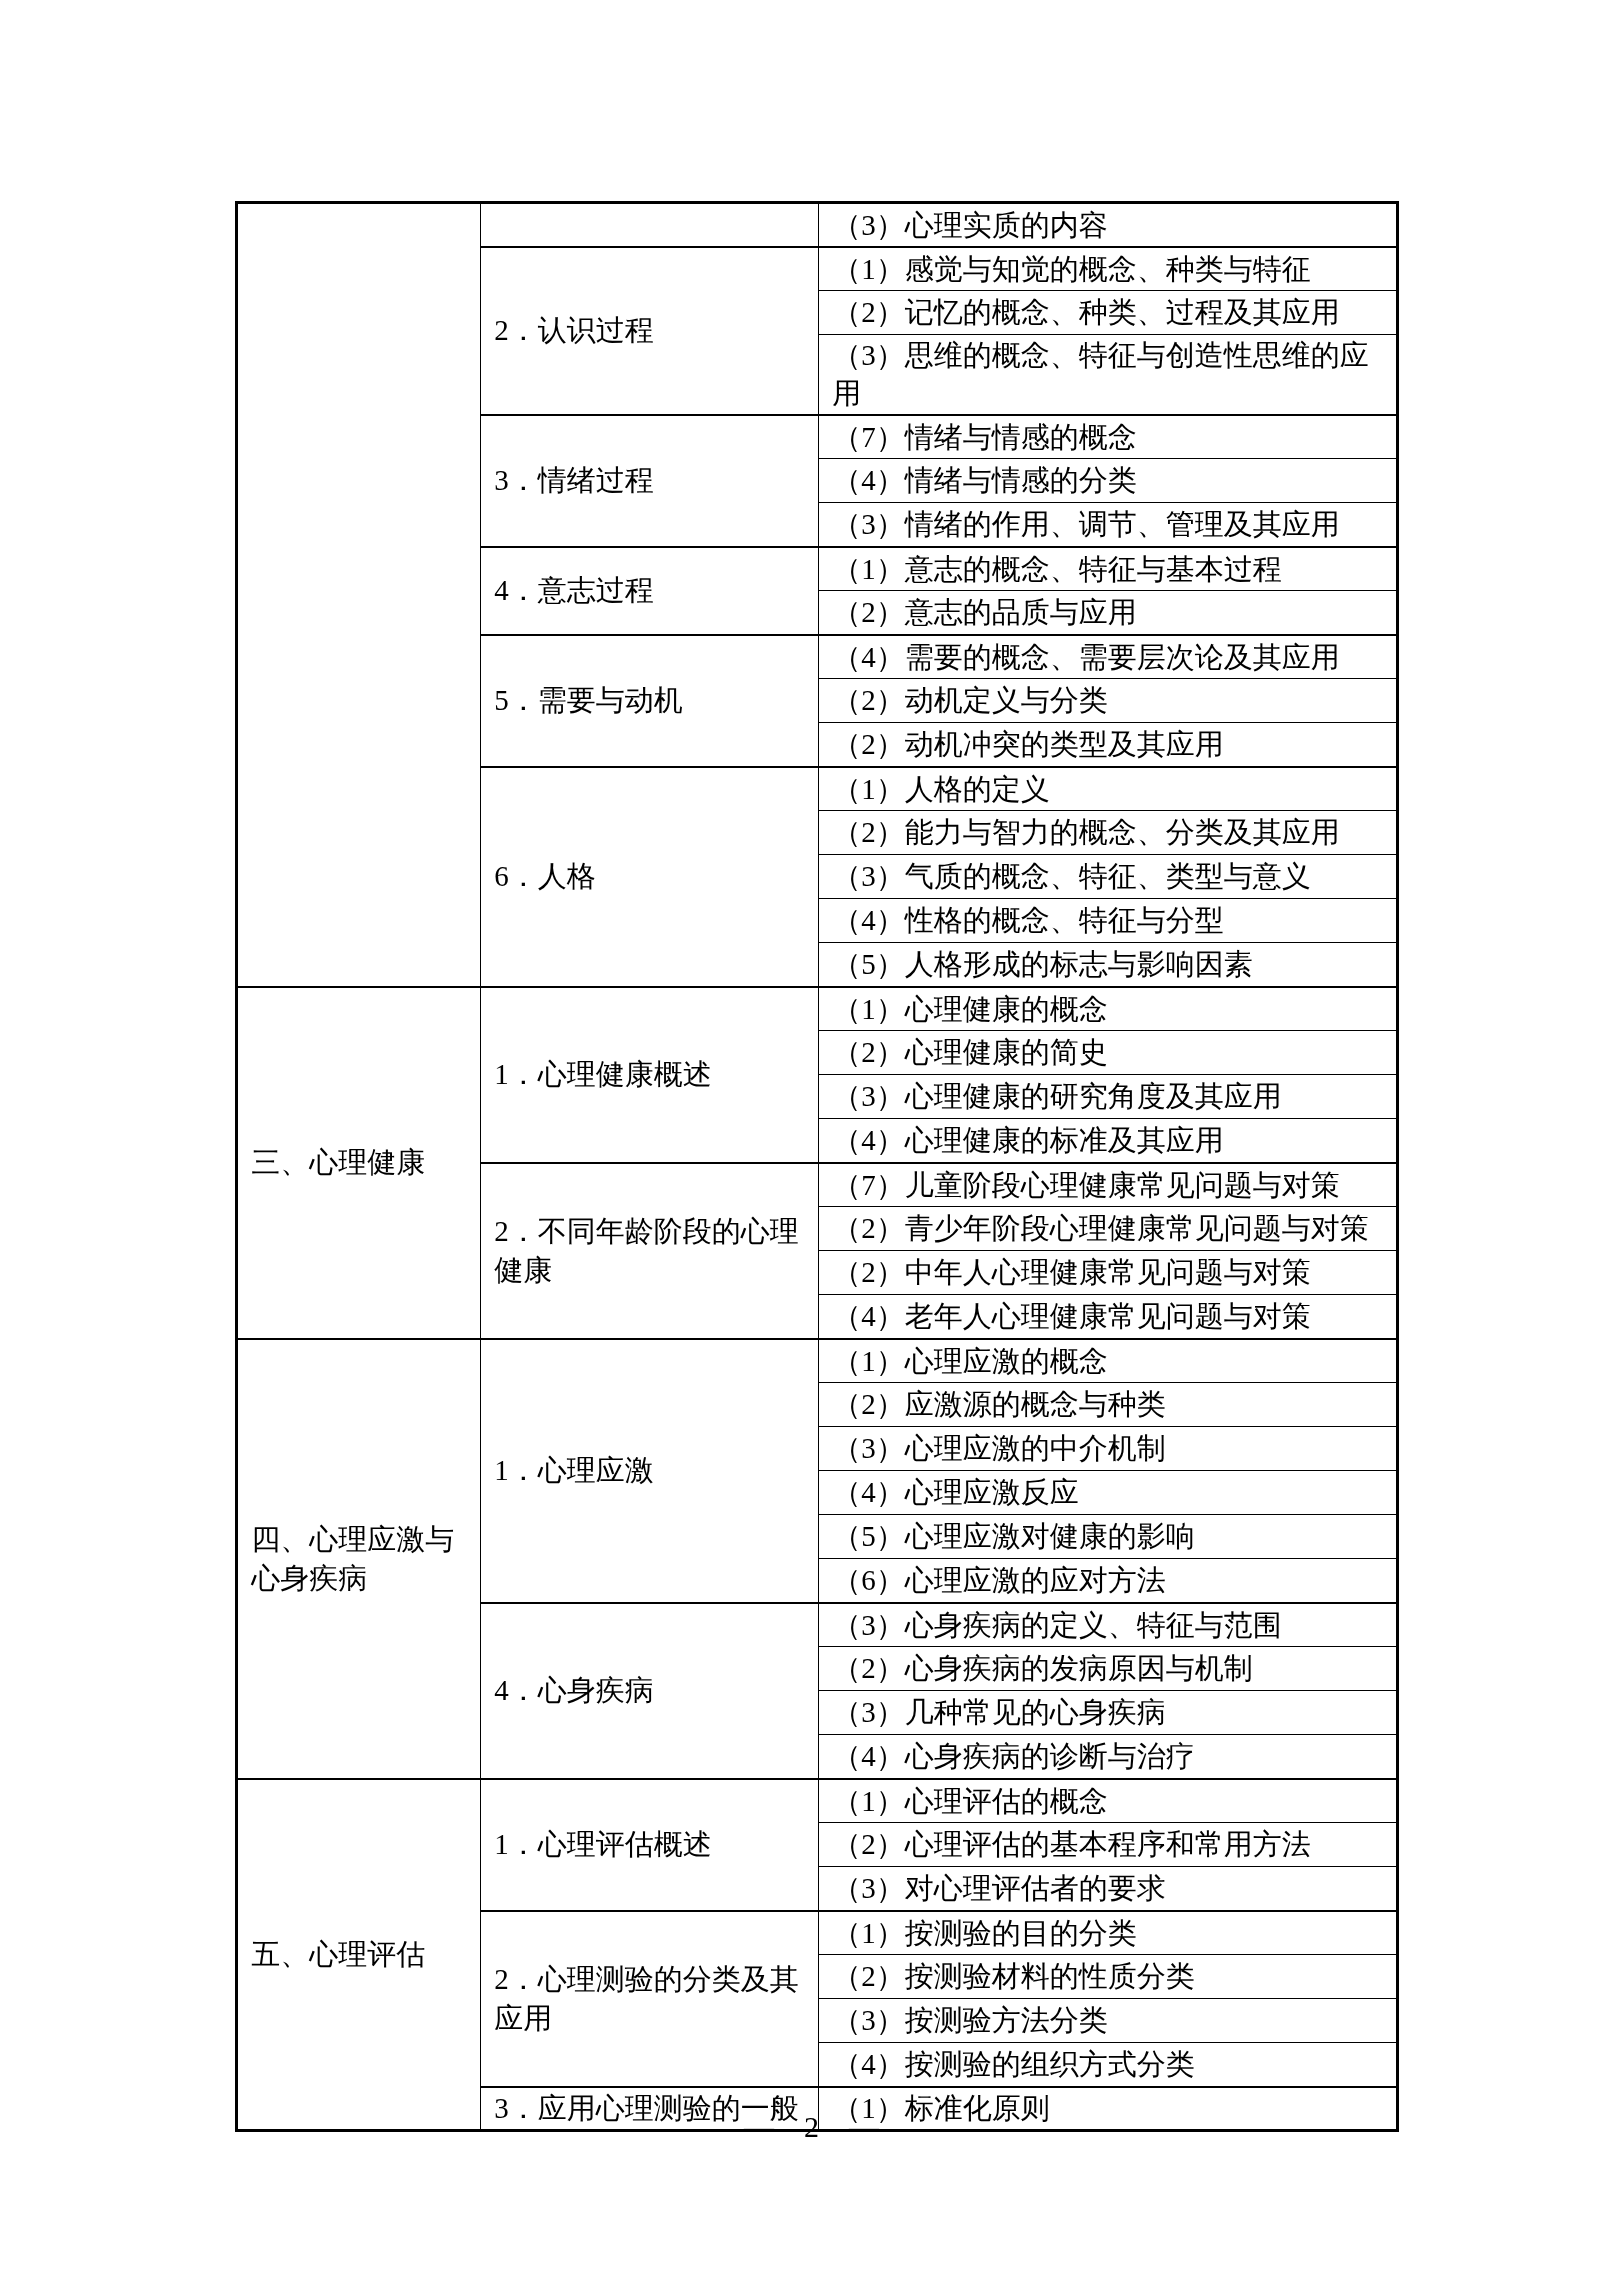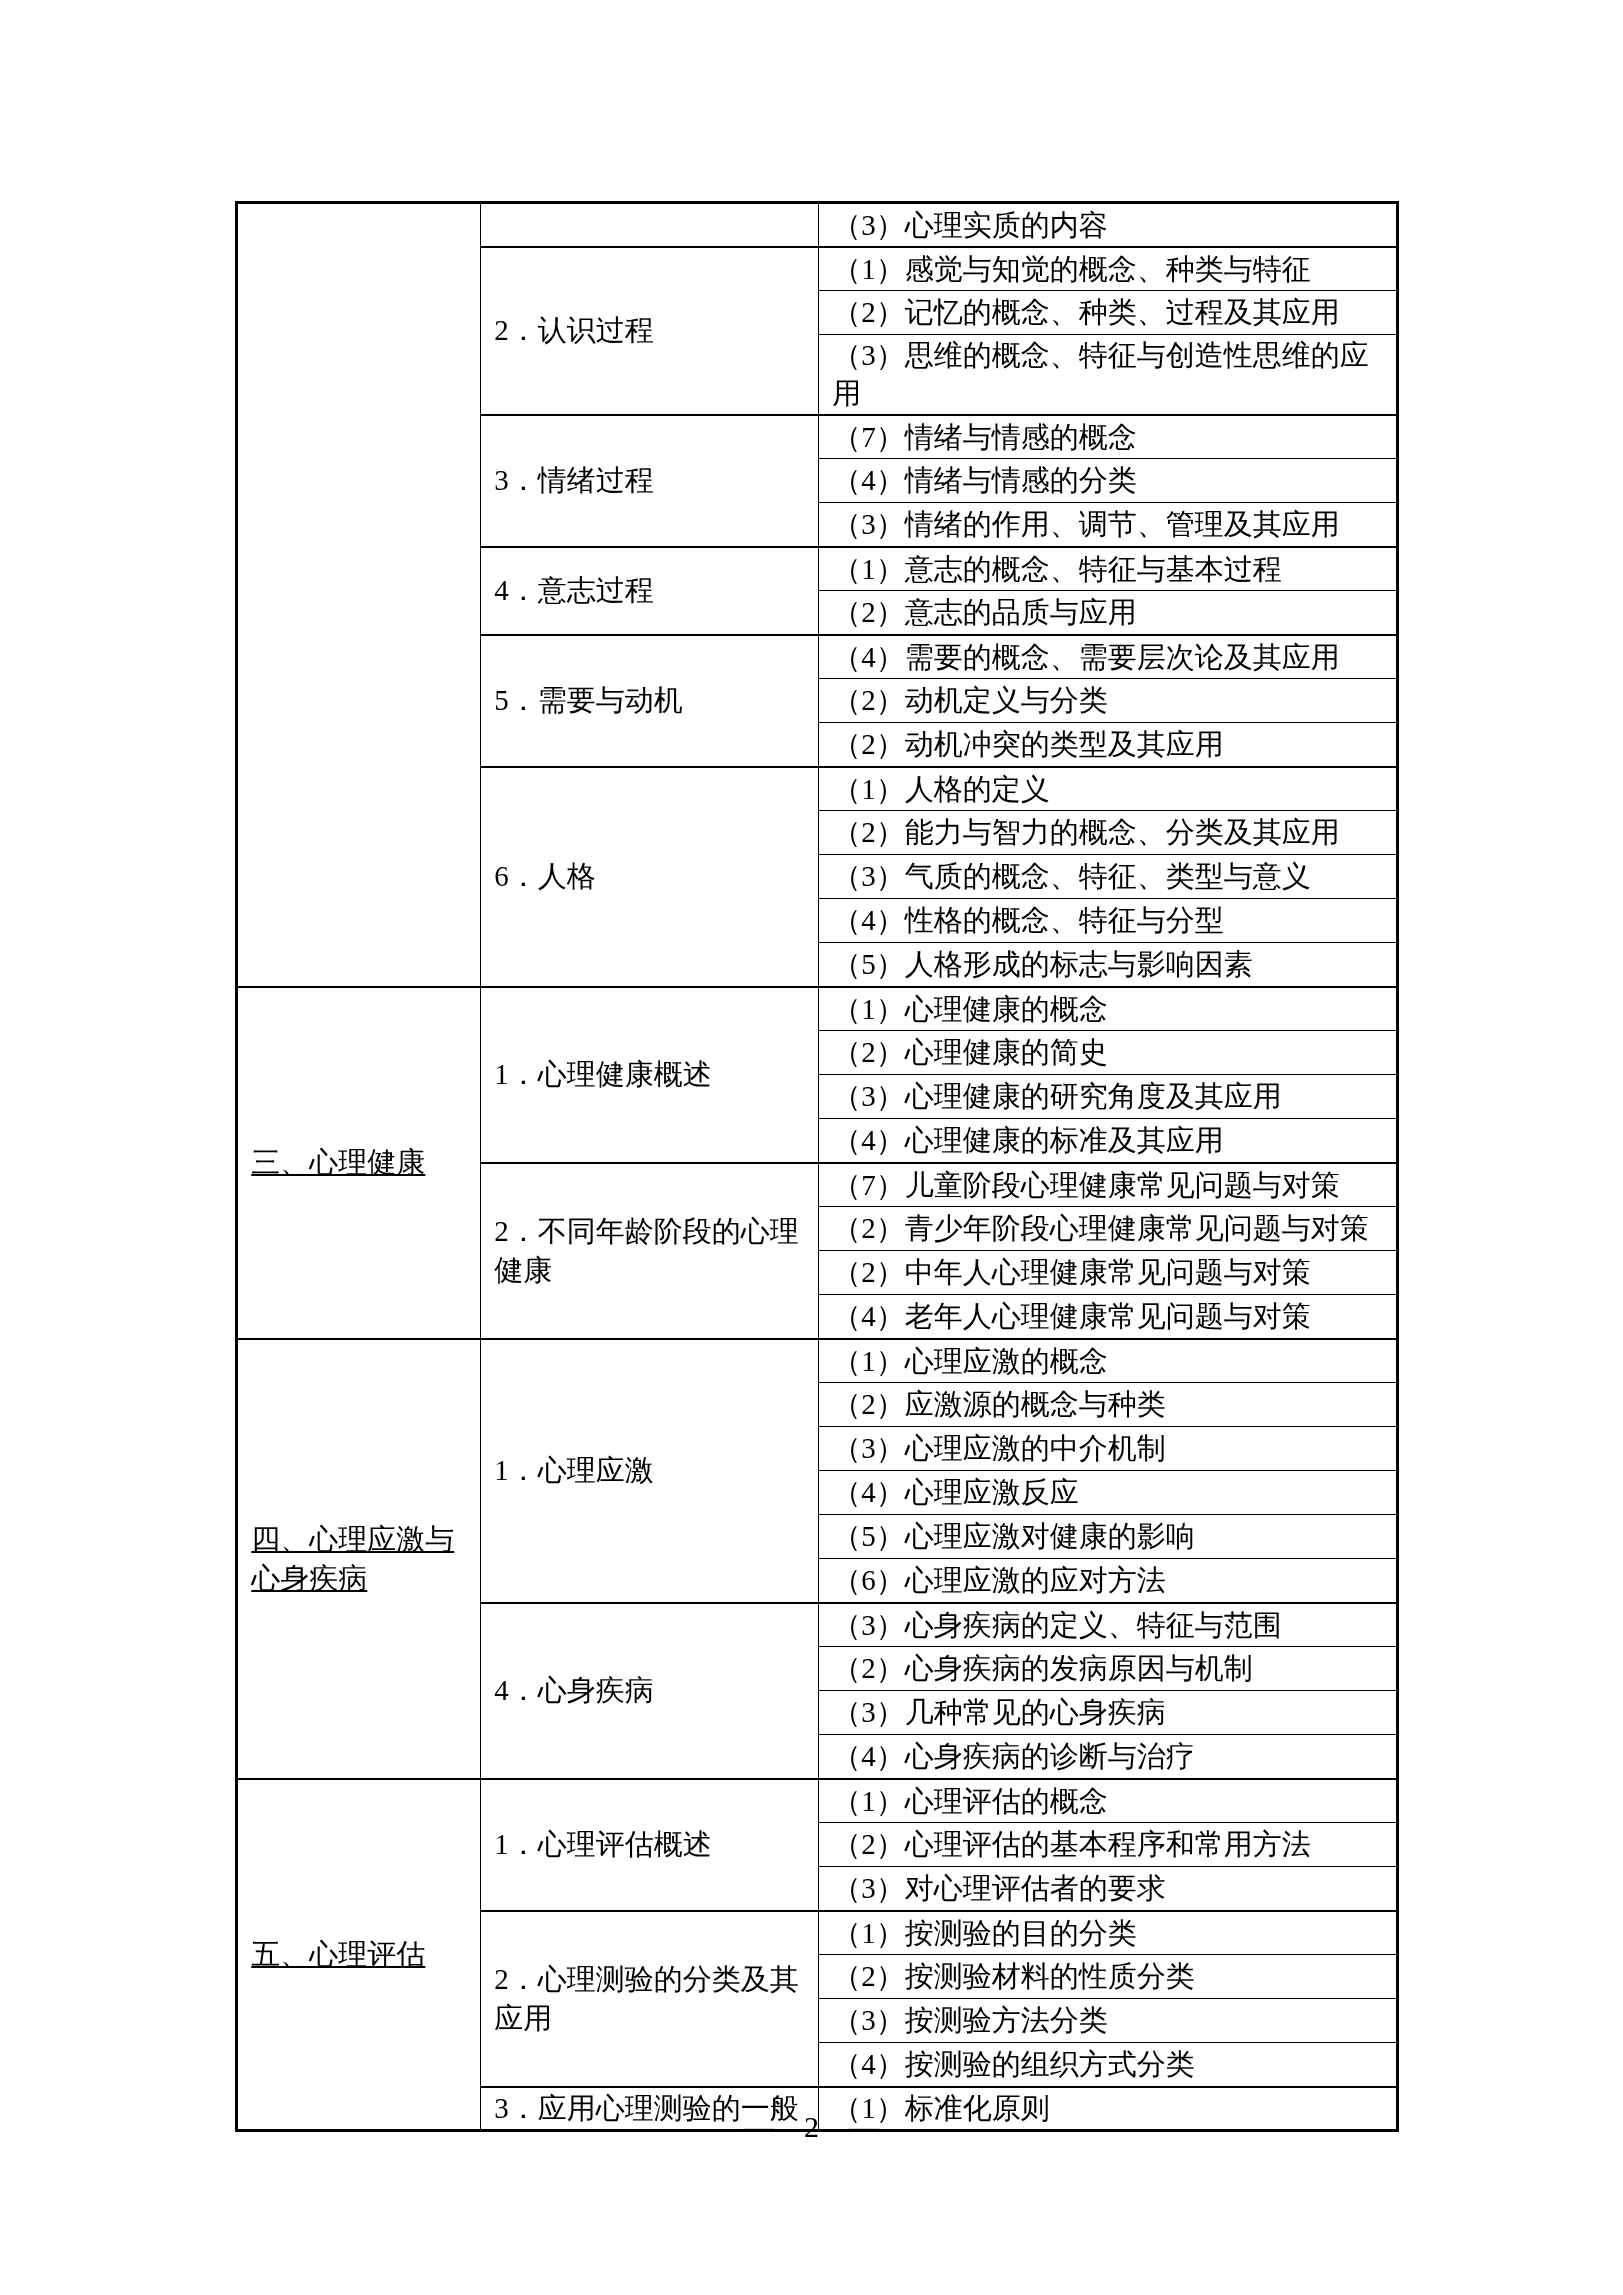--- a/index.html
+++ b/index.html
@@ -39,21 +39,20 @@
     vertical-align: middle;
     padding: 1px 5.1px 1px 13.3px;
     overflow: hidden;
     word-break: break-all;
   }
   #doc-table td.group-end {
     border-bottom-width: 2.6px;
   }
   #doc-table td.section-end {
     border-bottom-width: 2.6px;
-    text-decoration: underline;
   }
   .page-number {
     position: absolute;
     left: 0;
     top: 2109px;
     width: 100%;
     text-align: center;
     font-size: 30px;
     line-height: 36px;
   }

